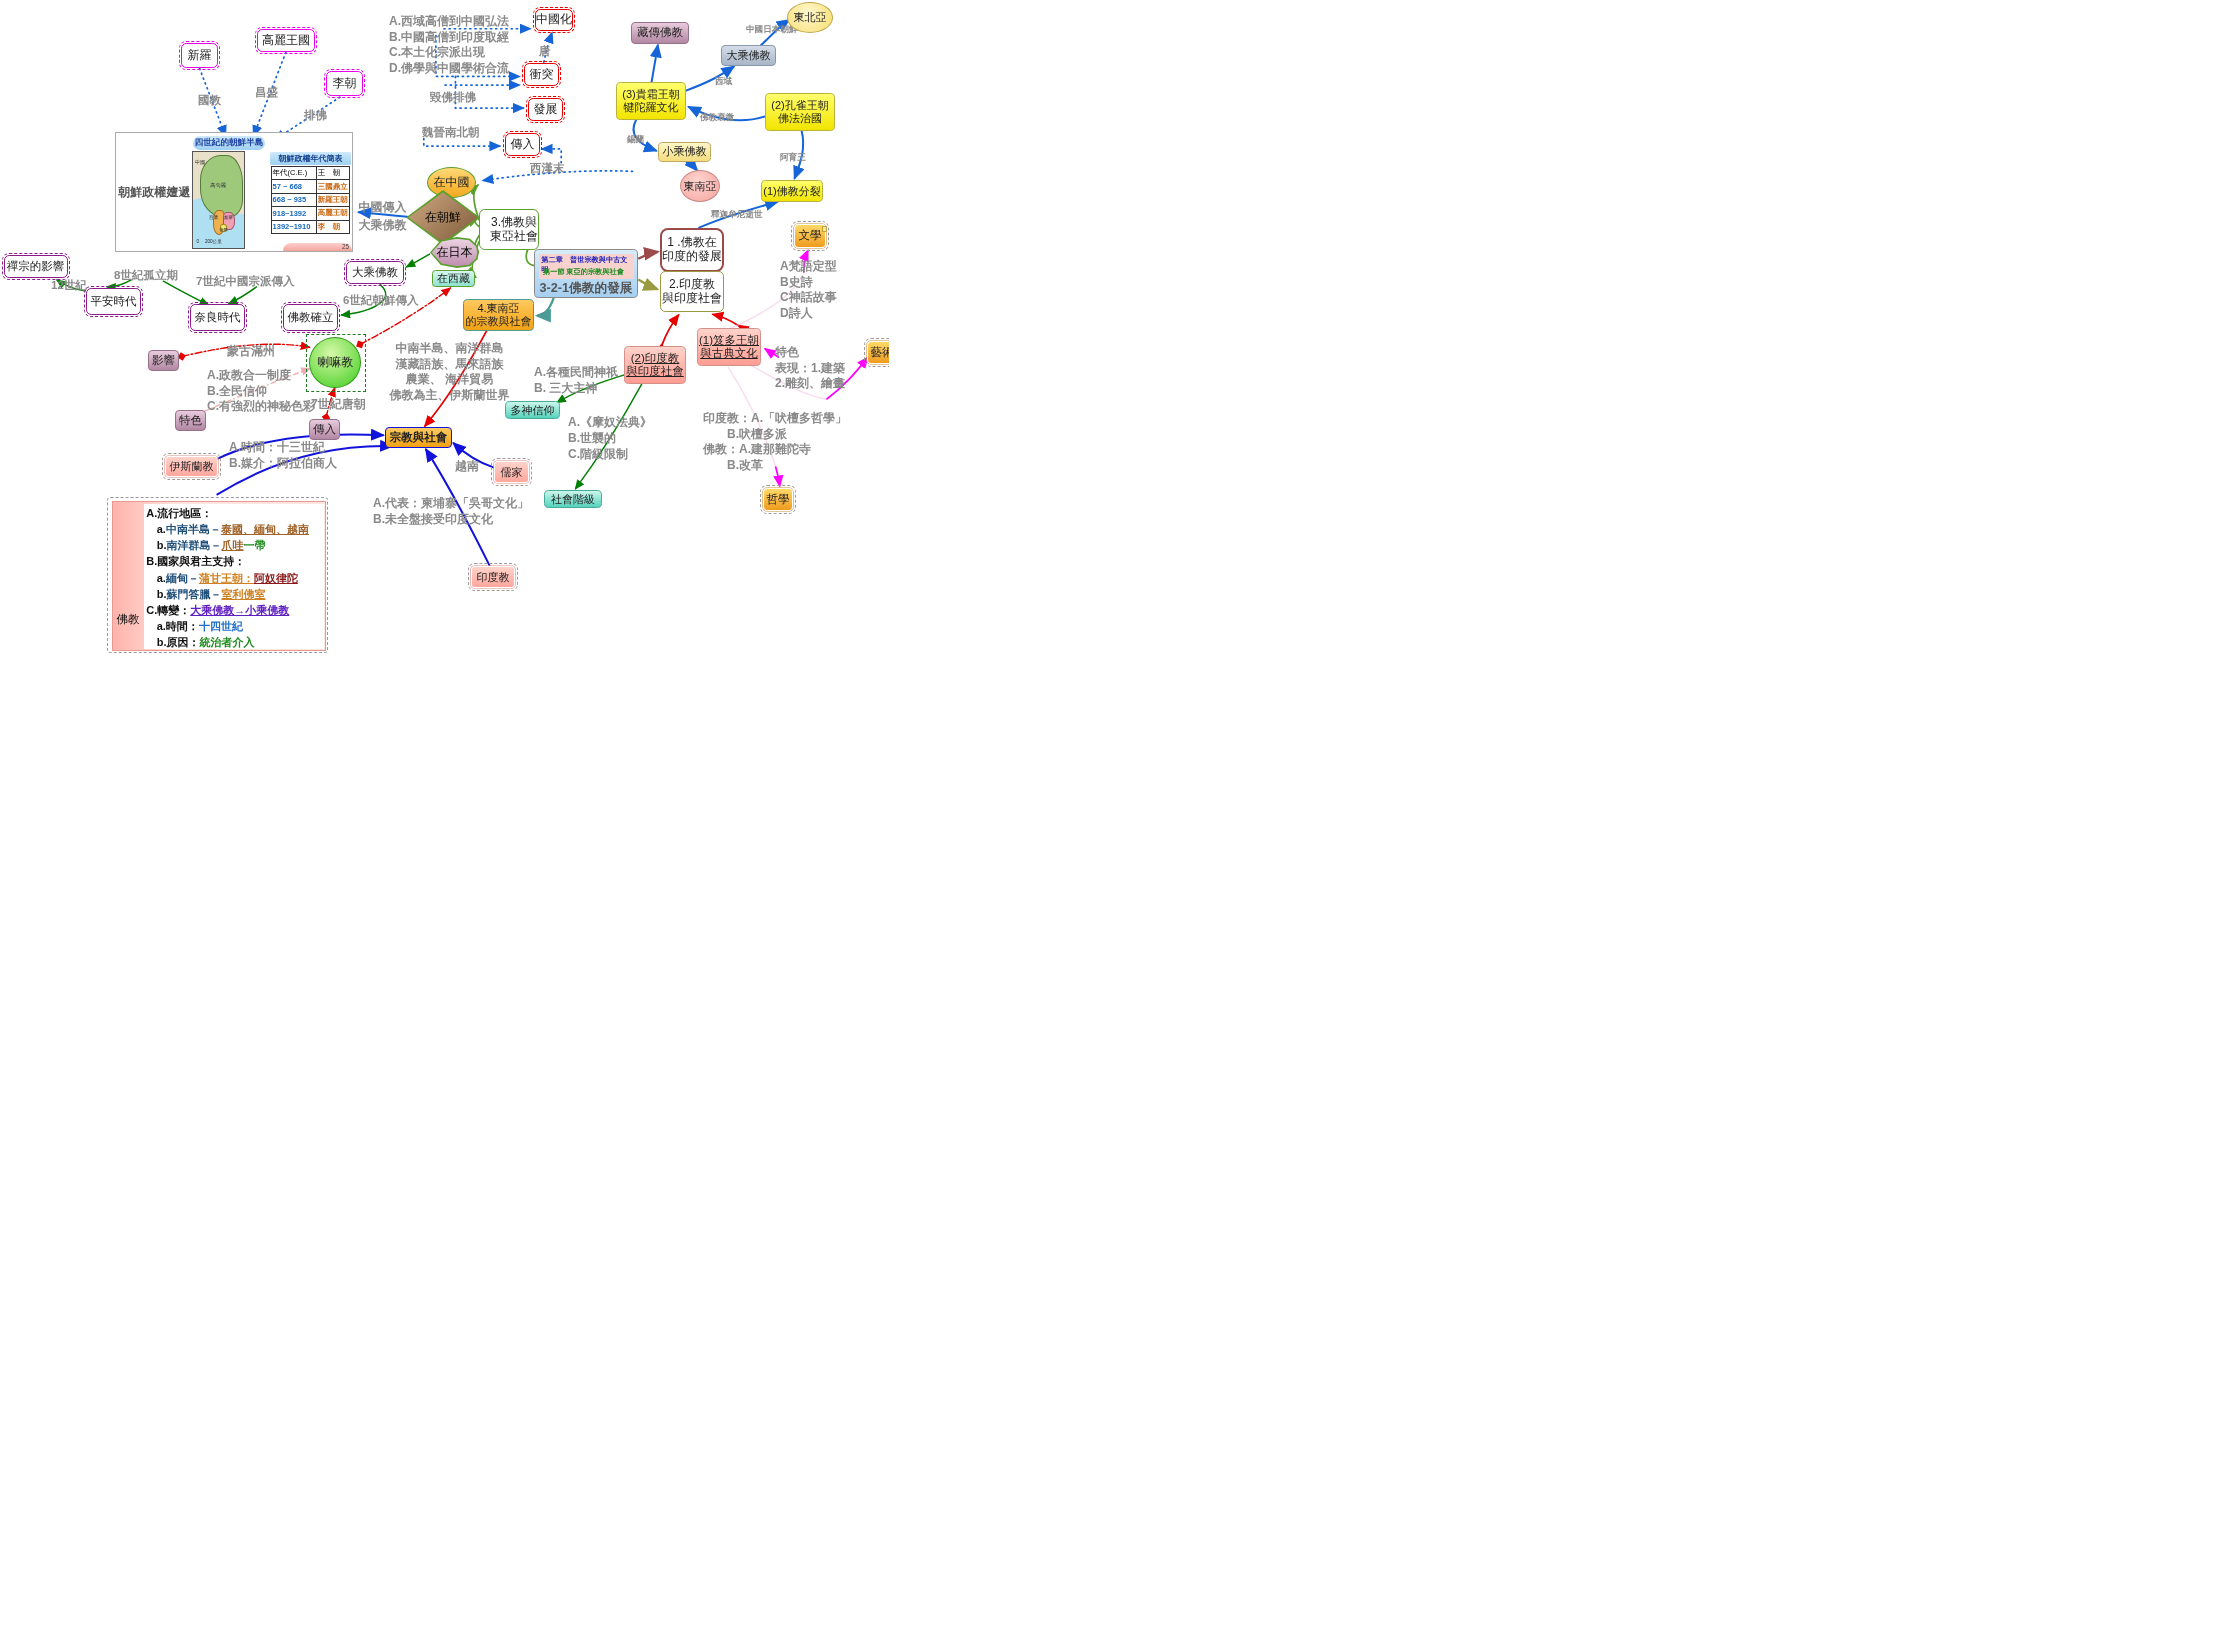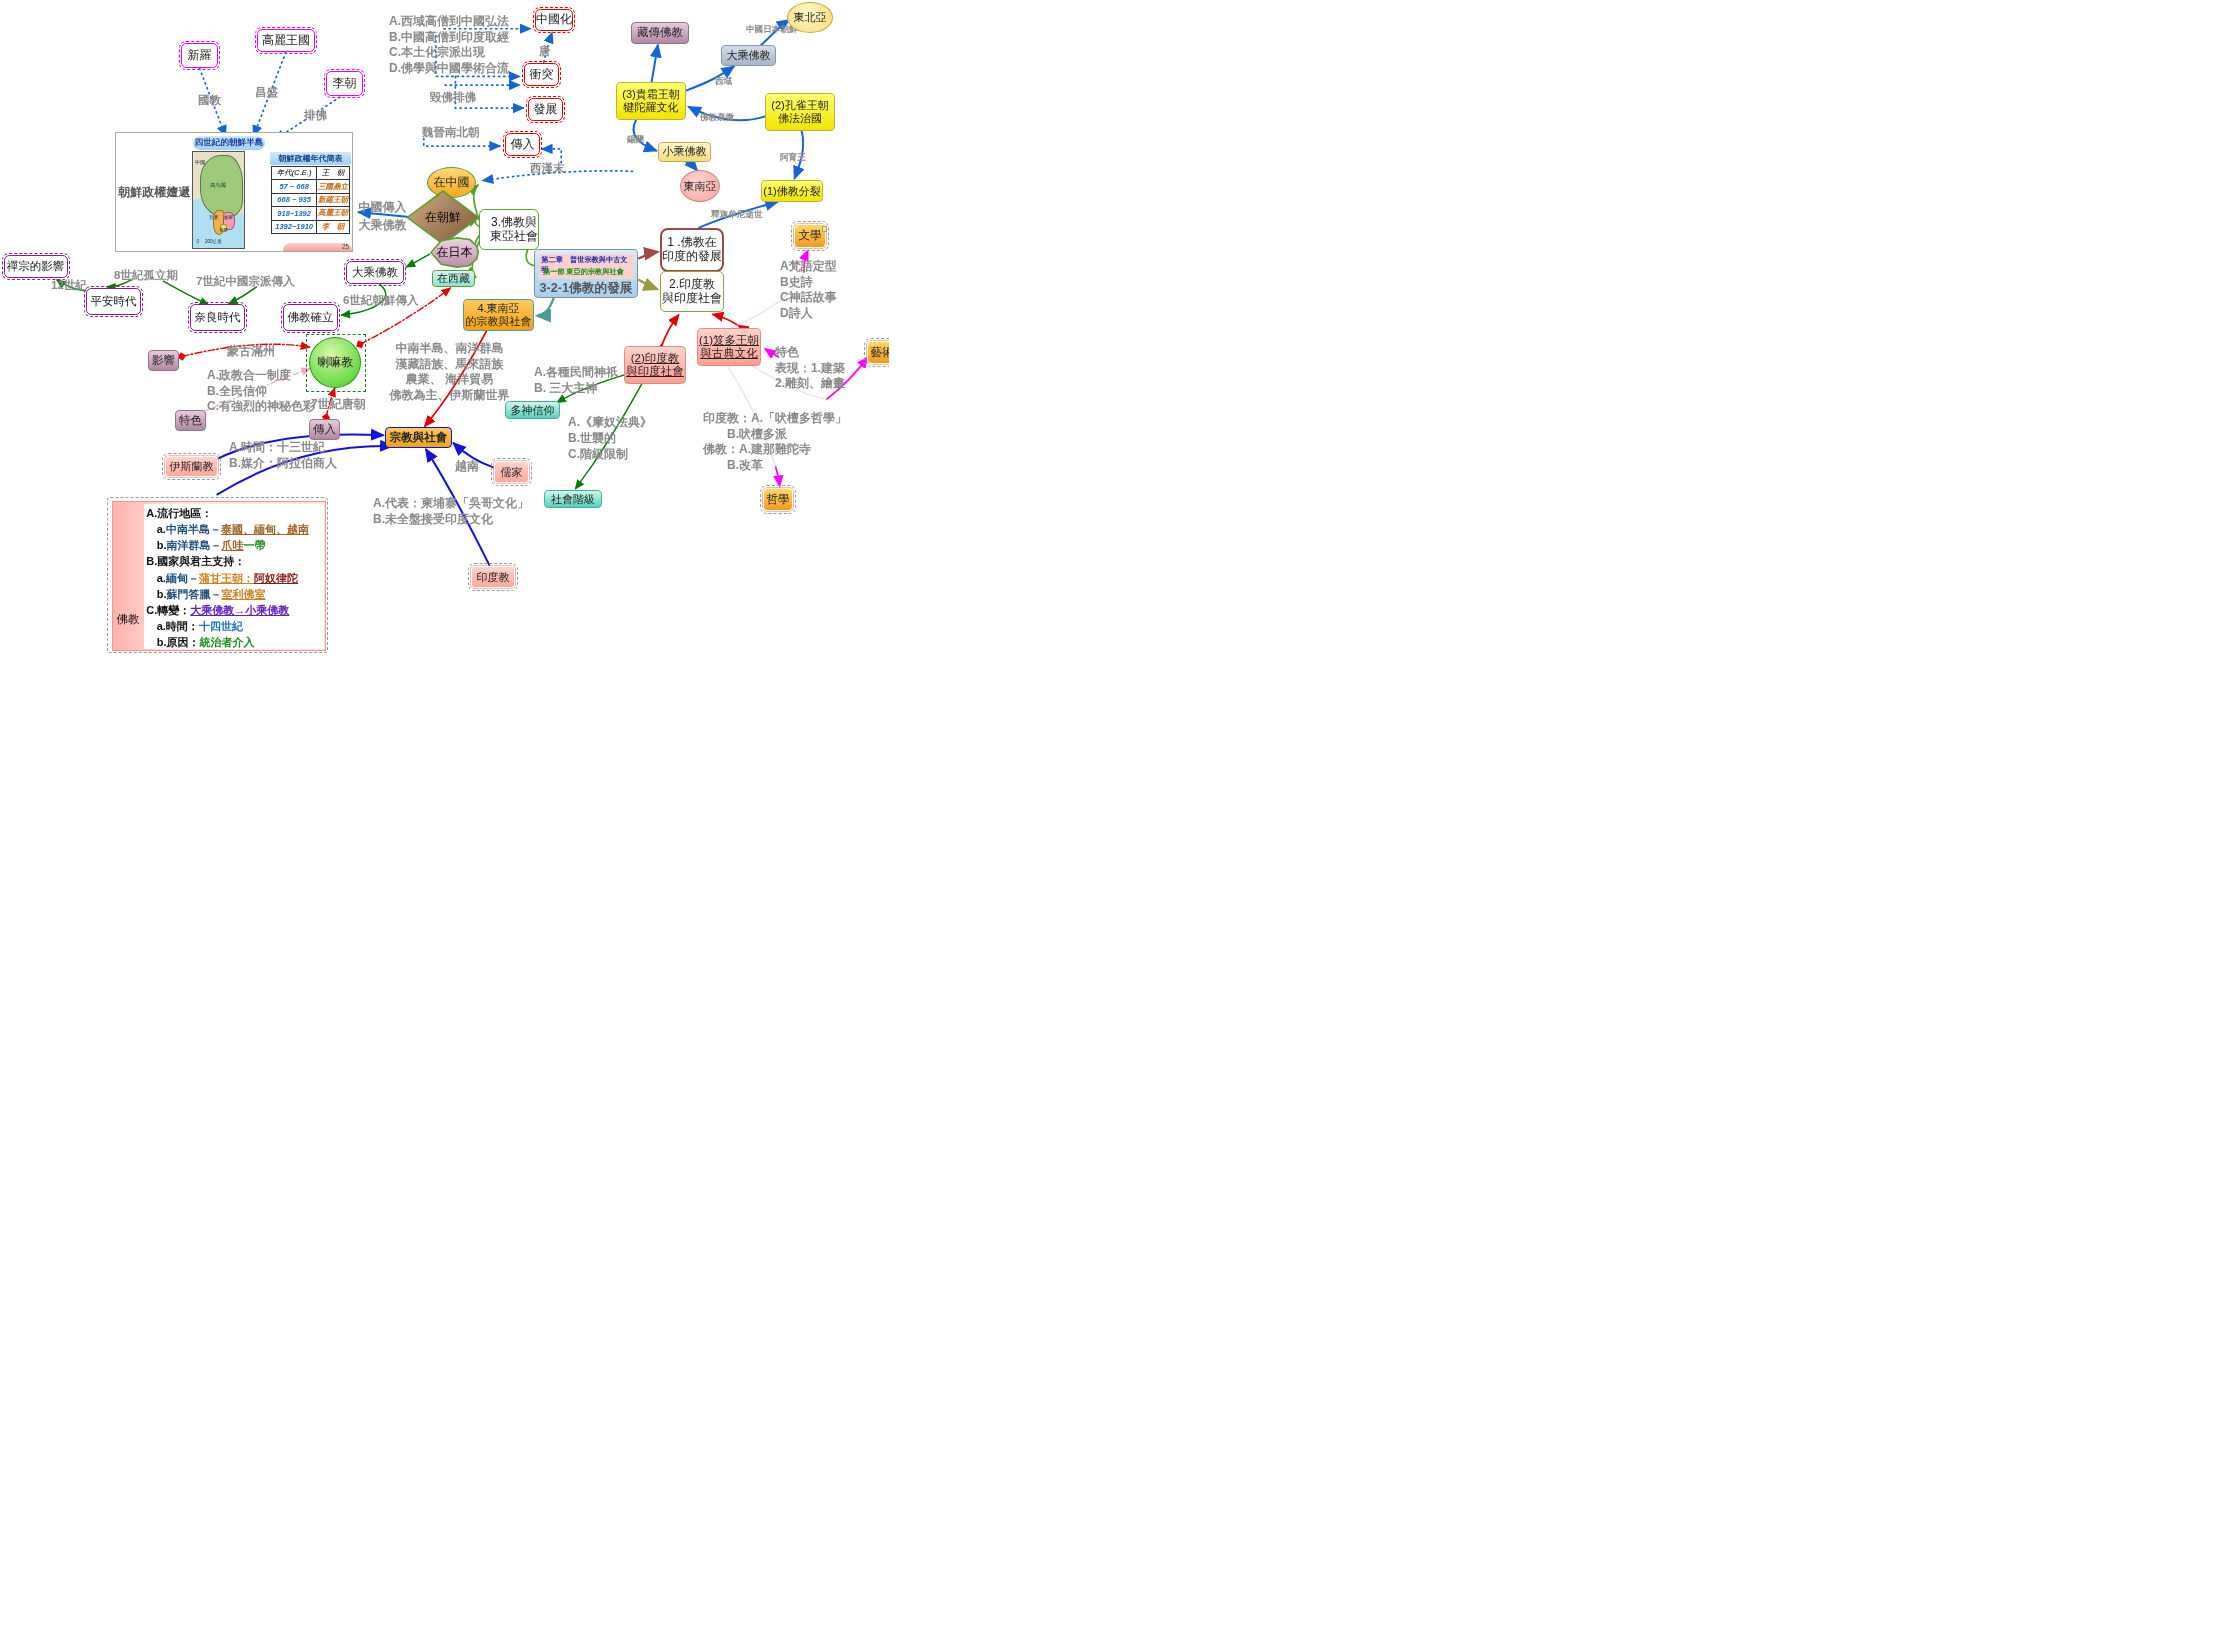--- a/index.html
+++ b/index.html
@@ -23,21 +23,21 @@
   .mauve-node{background:linear-gradient(#e9cbdd,#b287a3);border:0.6px solid #96718a;border-radius:4px;font-size:11.5px;}
   .teal-node{background:linear-gradient(#ccf6ec,#55d3bd);border:1.2px solid #46ab99;border-radius:4.6px;font-size:11px;}
   .orsq-node{background:linear-gradient(#ffd968,#ef9b1e);border:1.2px solid #fff;box-shadow:0 0 0 0.6px #c89040;
              border-radius:4px;outline:1.2px dashed #9a9a9a;outline-offset:2.3px;font-size:11.5px;}
   .wg-node{background:#fff;border:1.7px solid #5aa02c;border-radius:5.8px;font-size:11.5px;justify-content:flex-end;}
   .ellipse{border-radius:50%;}
   .dia{position:absolute;clip-path:polygon(50% 0,100% 50%,50% 100%,0 50%);}
   .leaf{position:absolute;clip-path:polygon(0 50%,22% 10%,55% 0,82% 6%,97% 28%,100% 50%,97% 72%,82% 94%,55% 100%,22% 90%);}
   .fill-lbl{position:absolute;inset:0;display:flex;align-items:center;justify-content:center;font-size:11.5px;z-index:3;}
   .tbl{border-collapse:collapse;width:100%;background:#fff;}
-  .tbl td{border:0.9px solid #333;text-align:center;font-size:7.5px;padding:1.2px 0.6px;font-style:italic;}
+  .tbl td{border:0.9px solid #333;font-size:7.5px;padding:1.2px 0.6px;}
   .yr{color:#1769c0;font-weight:bold;font-size:8px;}
   .dy{color:#c96a14;font-weight:bold;font-family:"Liberation Serif","DejaVu Serif",serif;}
   .bbox-line{white-space:pre;line-height:16px;font-weight:bold;font-size:11px;color:#111;}
   .nav{color:#1f4e79;} .brn{color:#a0642a;text-decoration:underline;} .grnx{color:#1e8c1e;}
   .orgx{color:#d08020;text-decoration:underline;} .dred{color:#8b1a1a;text-decoration:underline;}
   .ppl{color:#6020c0;text-decoration:underline;} .blux{color:#1f6fc8;}
 </style>
 </head>
 <body>
 

